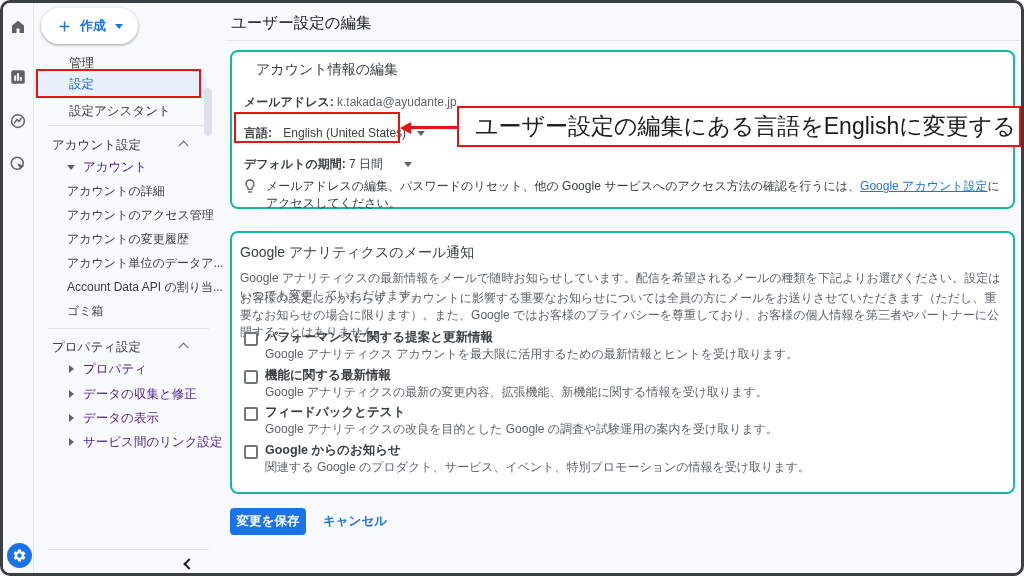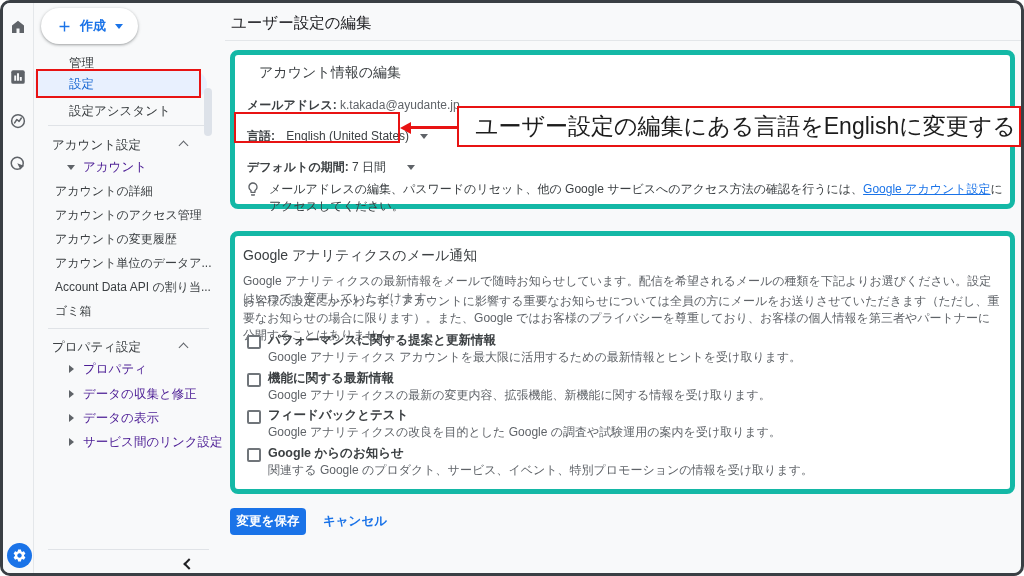--- a/index.html
+++ b/index.html
@@ -33,33 +33,33 @@
              transform:rotate(45deg); }
   .nav-parent { position:absolute; left:0; width:180px; height:24px; line-height:24px;
                 padding-left:28px; font-size:12.5px; color:#4c1d95; cursor:pointer; white-space:nowrap;margin-left:20px; }
   .tri-down { position:absolute; left:12px; top:10px; width:0; height:0;
               border-left:4px solid transparent; border-right:4px solid transparent;
               border-top:5px solid #5f6368; }
   .tri-right { position:absolute; left:14px; top:8px; width:0; height:0;
                border-top:4px solid transparent; border-bottom:4px solid transparent;
                border-left:5px solid #5f6368; }
   .nav-sub { position:absolute; left:0; width:185px; height:24px; line-height:24px;
-             padding-left:20px; font-size:12px; color:#3c4043; cursor:pointer; white-space:nowrap; }
+             padding-left:32px; font-size:12px; color:#3c4043; cursor:pointer; white-space:nowrap; }
   .scroll-thumb { position:absolute; right:13px; top:85px; width:8px; height:48px;
                   border-radius:4px; background:#dde2e9; }
   .collapse-chev { position:absolute; right:32px; top:557px; width:8px; height:8px;
                    border-left:2px solid #202124; border-bottom:2px solid #202124;
                    transform:rotate(45deg); cursor:pointer; }
 
   
   .main { position:absolute; left:222px; top:0; width:796px; height:100%; }
   .page-title { position:absolute; left:6px; top:10px; font-size:15.5px; color:#202124; }
   .header-divider { position:absolute; left:0; right:0; top:37px; height:1px; background:#e3e6e9; }
   .card { position:absolute; left:5px; width:785px; background:#fff;
-          border:5px solid #14b8a6; border-radius:8px; }
+          border:2px solid #14b8a6; border-radius:8px; }
   .card1 { top:47px; height:159px; }
   .card2 { top:228px; height:263px;padding-left:16px; }
   .card-title { position:absolute; font-size:14px; color:#3c4043; }
   .row { position:absolute; font-size:12px; color:#3c4043; white-space:nowrap; }
   .lbl { font-weight:bold; color:#3c4043; }
   .val { color:#3c4043; }
   .caret { display:inline-block; width:0; height:0; border-left:4px solid transparent;
            border-right:4px solid transparent; border-top:5px solid #5f6368;
            vertical-align:middle; margin-left:8px; }
   .tip-row { position:absolute; left:10px; top:126px; display:flex; gap:8px;

